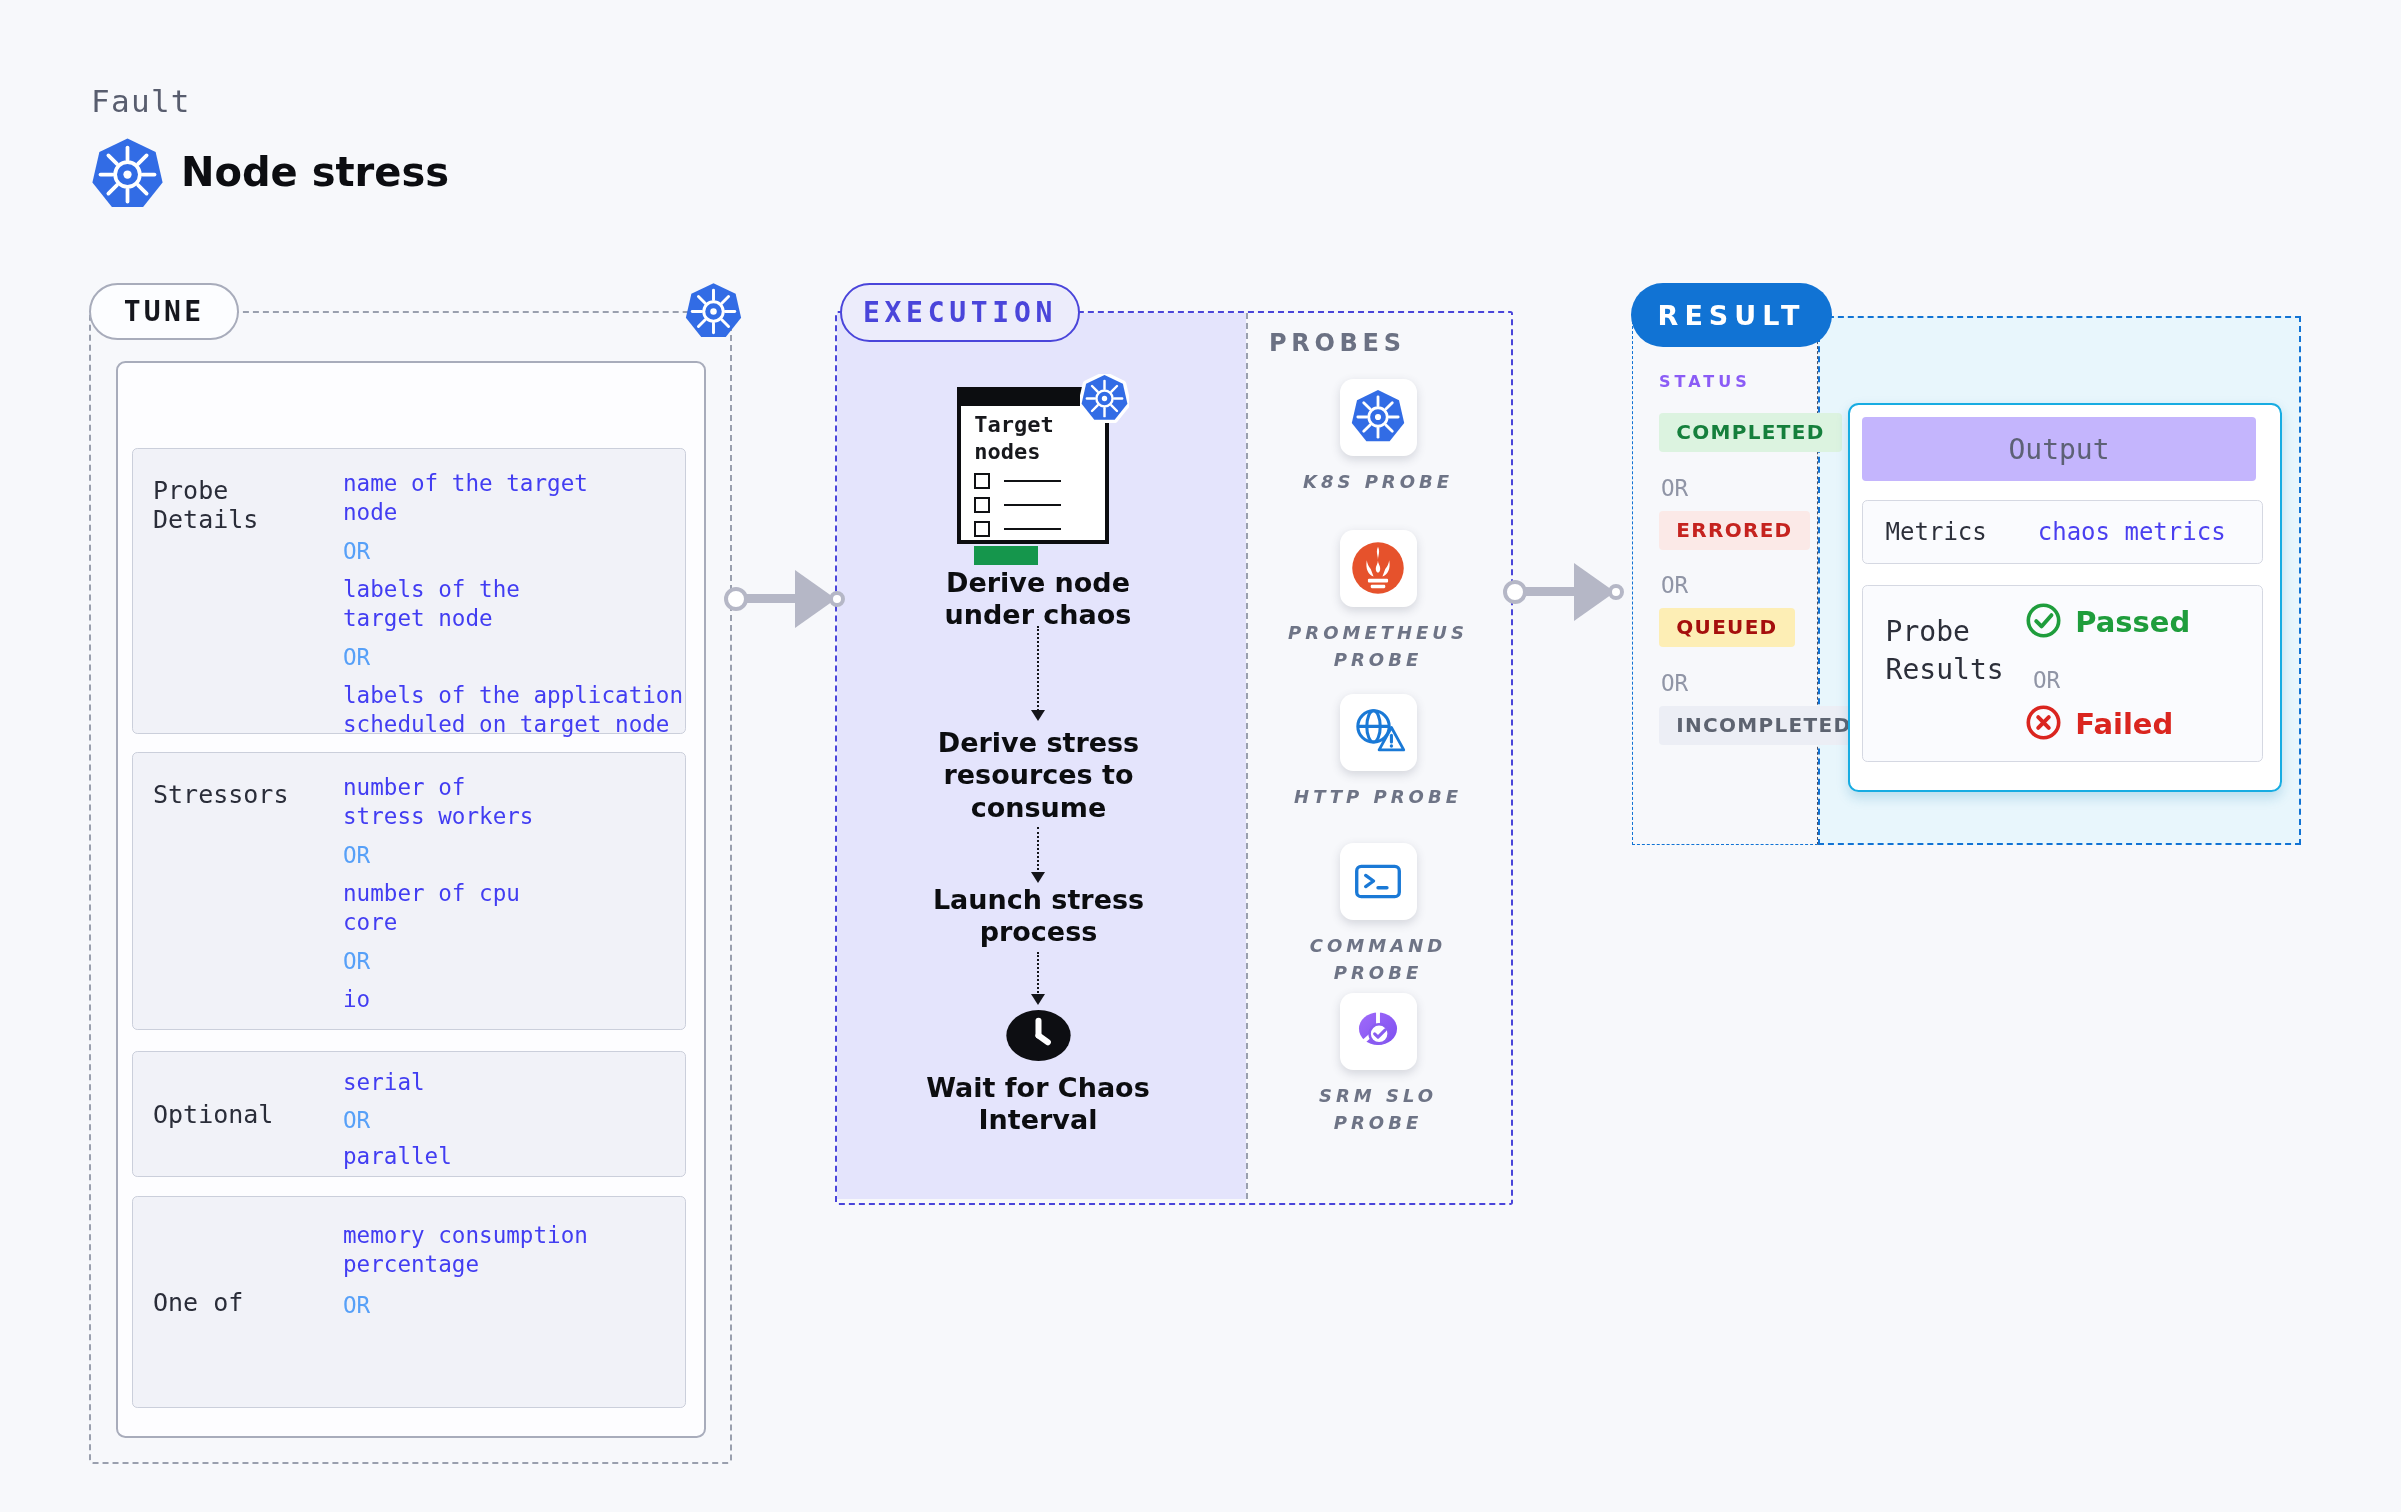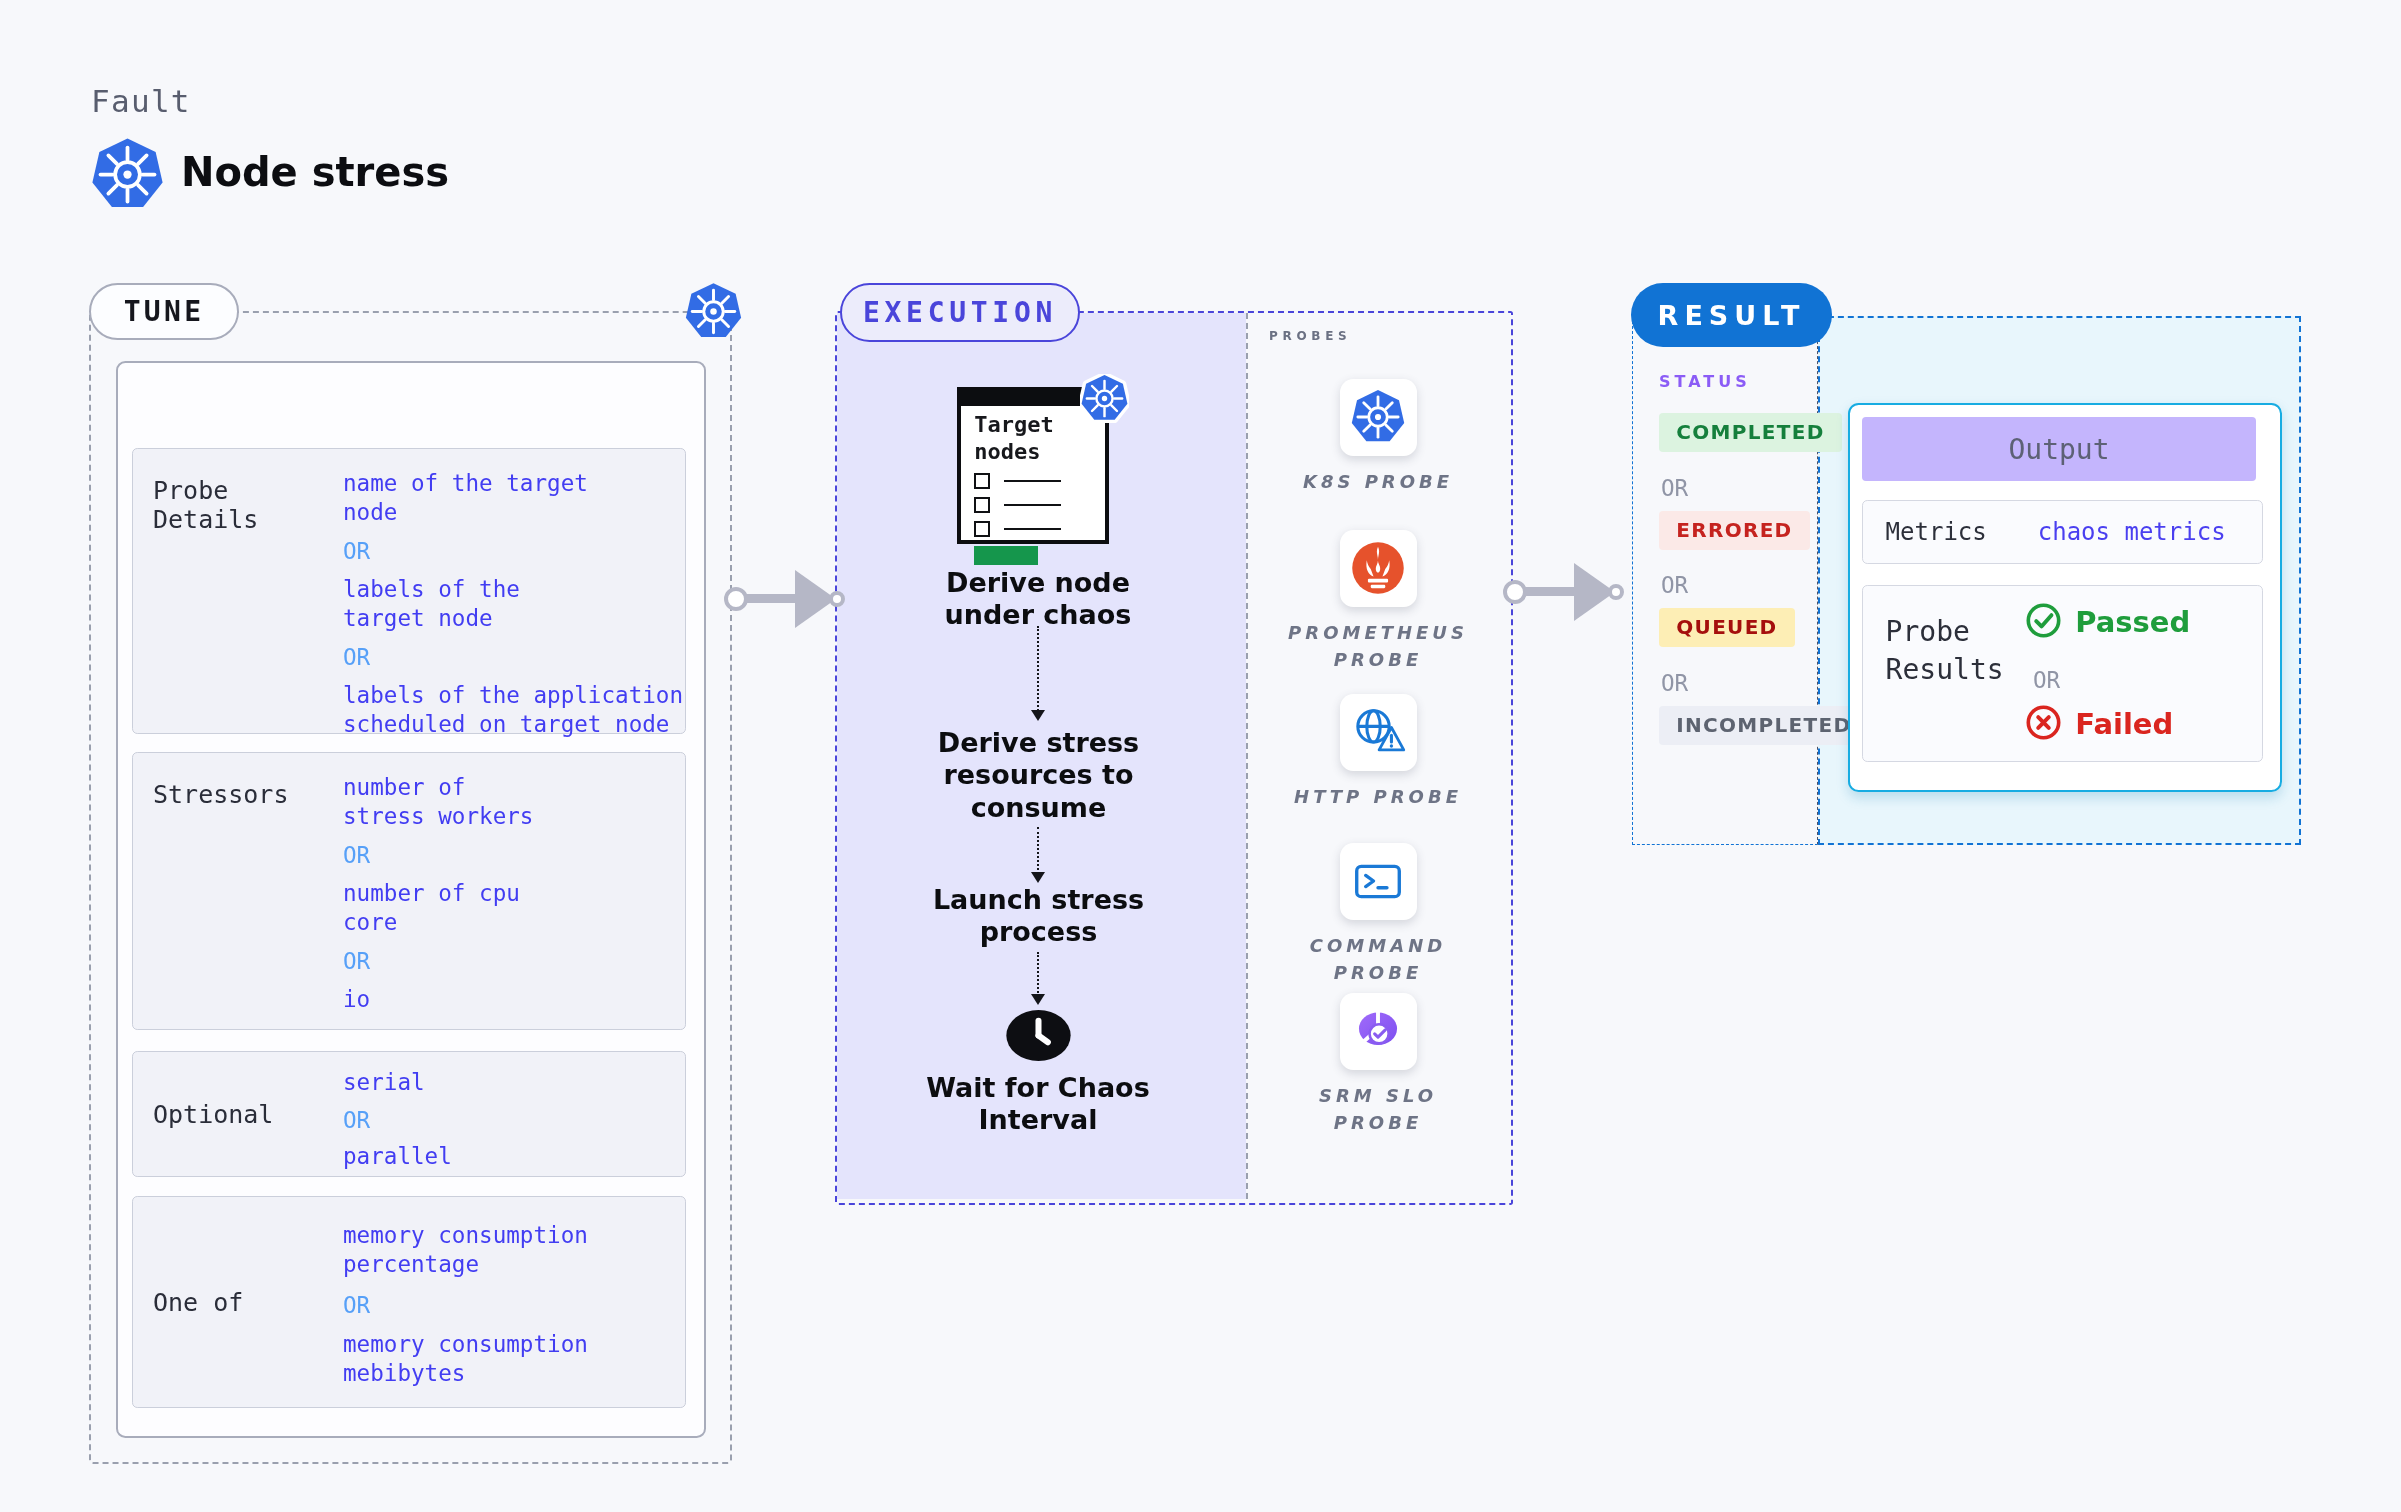--- a/index.html
+++ b/index.html
@@ -48,21 +48,21 @@
   .row-4 .row-values{gap:12px;padding-top:24px;}
   .val{color:#423df2;font-size:22.6px;line-height:1.3;width:286px;}
   .val.narrow{width:206px;}
   .val.wide{width:383px;}
   .or{color:#57a0f8;font-size:22.6px;}
 
   
   .exec-box{left:835px;top:275px;width:674px;height:890px;border:2px dashed #4a45da;border-radius:2.7px;}
   .exec-purple{left:837px;top:277px;width:409px;height:886px;background:#e4e4fc;}
   .probes-col{left:1246px;top:277px;width:262px;height:886px;border-left:2px dashed #9aa0ae;box-sizing:border-box;}
-  .probes-title{left:1269px;top:293px;font-size:12px;font-weight:bold;letter-spacing:4.7px;color:#6b7183;
+  .probes-title{left:1269px;top:293px;font-size:24px;font-weight:bold;letter-spacing:4.7px;color:#6b7183;
                 font-family:"DejaVu Sans","Liberation Sans",sans-serif;}
   .probe-card{width:77px;height:77px;background:#ffffff;border-radius:13.3px;
               display:flex;align-items:center;justify-content:center;
               box-shadow:0 3.3px 9.3px rgba(60,64,90,.18);}
   .probe-item{display:flex;flex-direction:column;align-items:center;width:186px;left:1285px;}
   .p-1{top:343px;} .p-2{top:494px;} .p-3{top:658px;} .p-4{top:807px;} .p-5{top:957px;}
   .probe-label{margin-top:12px;font-size:18px;font-weight:bold;letter-spacing:4px;color:#6e7486;
                text-align:center;line-height:1.5;font-family:"DejaVu Sans","Liberation Sans",sans-serif;font-style:italic;}
 
   .doc{left:957px;top:351px;width:152px;height:157px;background:#ffffff;border:4px solid #0c0d10;
@@ -208,21 +208,20 @@
       <div class="or">OR</div>
       <div class="val">parallel</div>
     </div>
   </div>
 
   <div class="abs ui-row row-4">
     <div class="row-label label-center">One of</div>
     <div class="row-values">
       <div class="val">memory consumption percentage</div>
       <div class="or">OR</div>
-      <div class="val">memory consumption mebibytes</div>
     </div>
   </div>
 
   <div class="abs arrow arrow-1">
     <div class="a-ring-big"></div>
     <div class="a-line"></div>
     <div class="a-head"></div>
     <div class="a-ring-small"></div>
   </div>
 

